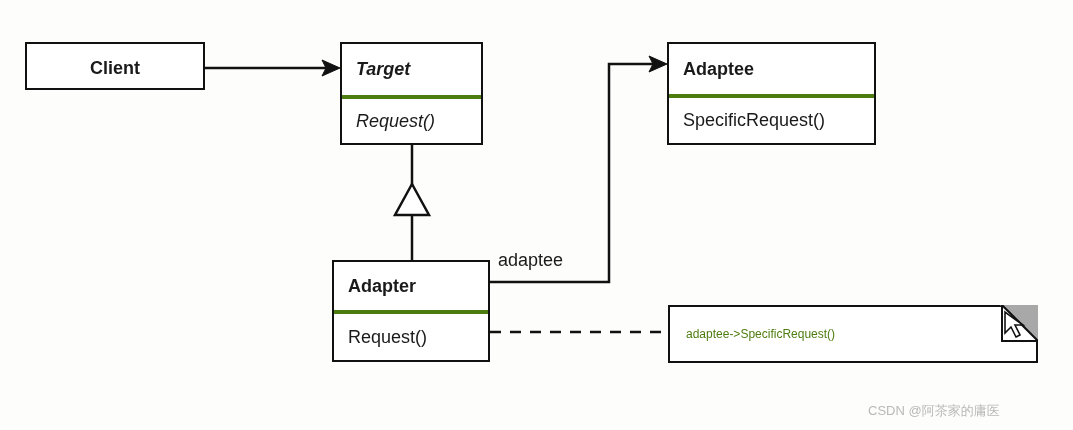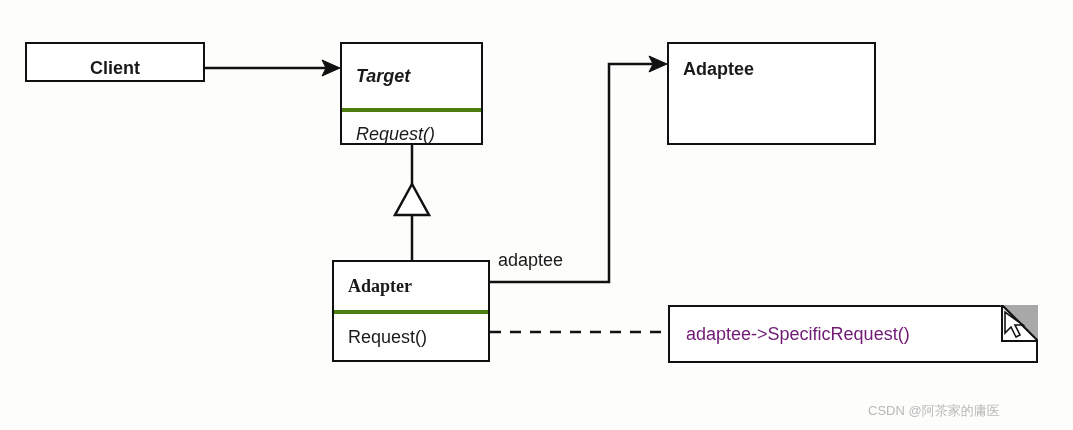--- a/index.html
+++ b/index.html
@@ -77,22 +77,22 @@
     position: absolute;
     box-sizing: border-box;
     background: #ffffff;
     border: 2px solid #111111;
   }
   .note-text {
     position: absolute;
     left: 16px;
     top: 50%;
     transform: translateY(-50%);
-    font-size: 18px;
-    color: #701a75;
+    font-size: 12px;
+    color: #4d7c0f;
     white-space: nowrap;
   }
   .watermark {
     position: absolute;
     font-size: 13px;
     color: #b9b9b9;
     white-space: nowrap;
   }
 </style>
 </head>
@@ -118,35 +118,36 @@
       <polygon points="667,64 649,56 653,64 649,72" fill="#111111" stroke="#111111" stroke-width="1"></polygon>
     </g>
 
     <g>
       <circle cx="466" cy="332" r="6" fill="#ffffff" stroke="#111111" stroke-width="2.5"></circle>
       <line x1="472" y1="332" x2="490" y2="332" stroke="#111111" stroke-width="2.5"></line>
       <line x1="490" y1="332" x2="668" y2="332" stroke="#111111" stroke-width="2.5" stroke-dasharray="11 9"></line>
     </g>
   </svg>
 
-  <div class="uml-box" style="left:25px; top:42px; width:180px; height:40px;">
+  <div class="uml-box" style="left:25px; top:42px; width:180px; height:48px;">
     <div class="uml-compartment title-centered t-bold" style="height:49px;">Client</div>
   </div>
 
   <div class="uml-box" style="left:340px; top:42px; width:143px; height:103px;">
-    <div class="uml-compartment t-bold-italic" style="height:64px;text-align:center;">Target</div>
+    <div class="uml-compartment t-bold-italic" style="height:51px;text-align:center;">Target</div>
     <div class="uml-compartment compartment-sep t-italic" style="height:48px;">Request()</div>
   </div>
 
   <div class="uml-box" style="left:667px; top:42px; width:209px; height:103px;">
     <div class="uml-compartment t-bold" style="height:50px;">Adaptee</div>
+    <div class="uml-compartment compartment-sep t-plain" style="height:49px;">SpecificRequest()</div>
   </div>
 
   <div class="uml-box" style="left:332px; top:260px; width:158px; height:102px;">
-    <div class="uml-compartment t-bold" style="height:48px;font-family:Liberation Serif, serif;">Adapter</div>
+    <div class="uml-compartment t-bold" style="height:48px;">Adapter</div>
     <div class="uml-compartment compartment-sep t-plain" style="height:50px;">Request()</div>
   </div>
 
   <div class="edge-label" style="left:498px; top:250px;">adaptee</div>
 
   <div class="note-box" style="left:668px; top:305px; width:370px; height:58px;">
     <span class="note-text">adaptee-&gt;SpecificRequest()</span>
     <svg width="46" height="42" viewBox="0 0 46 42" style="position:absolute; right:-2px; top:-2px;" xmlns="http://www.w3.org/2000/svg">
       <polygon points="46,0 46,36 8,0" fill="#a8a8a8" stroke="none"></polygon>
       <polygon points="46,36 10,36 10,0" fill="none" stroke="#111111" stroke-width="2"></polygon>

